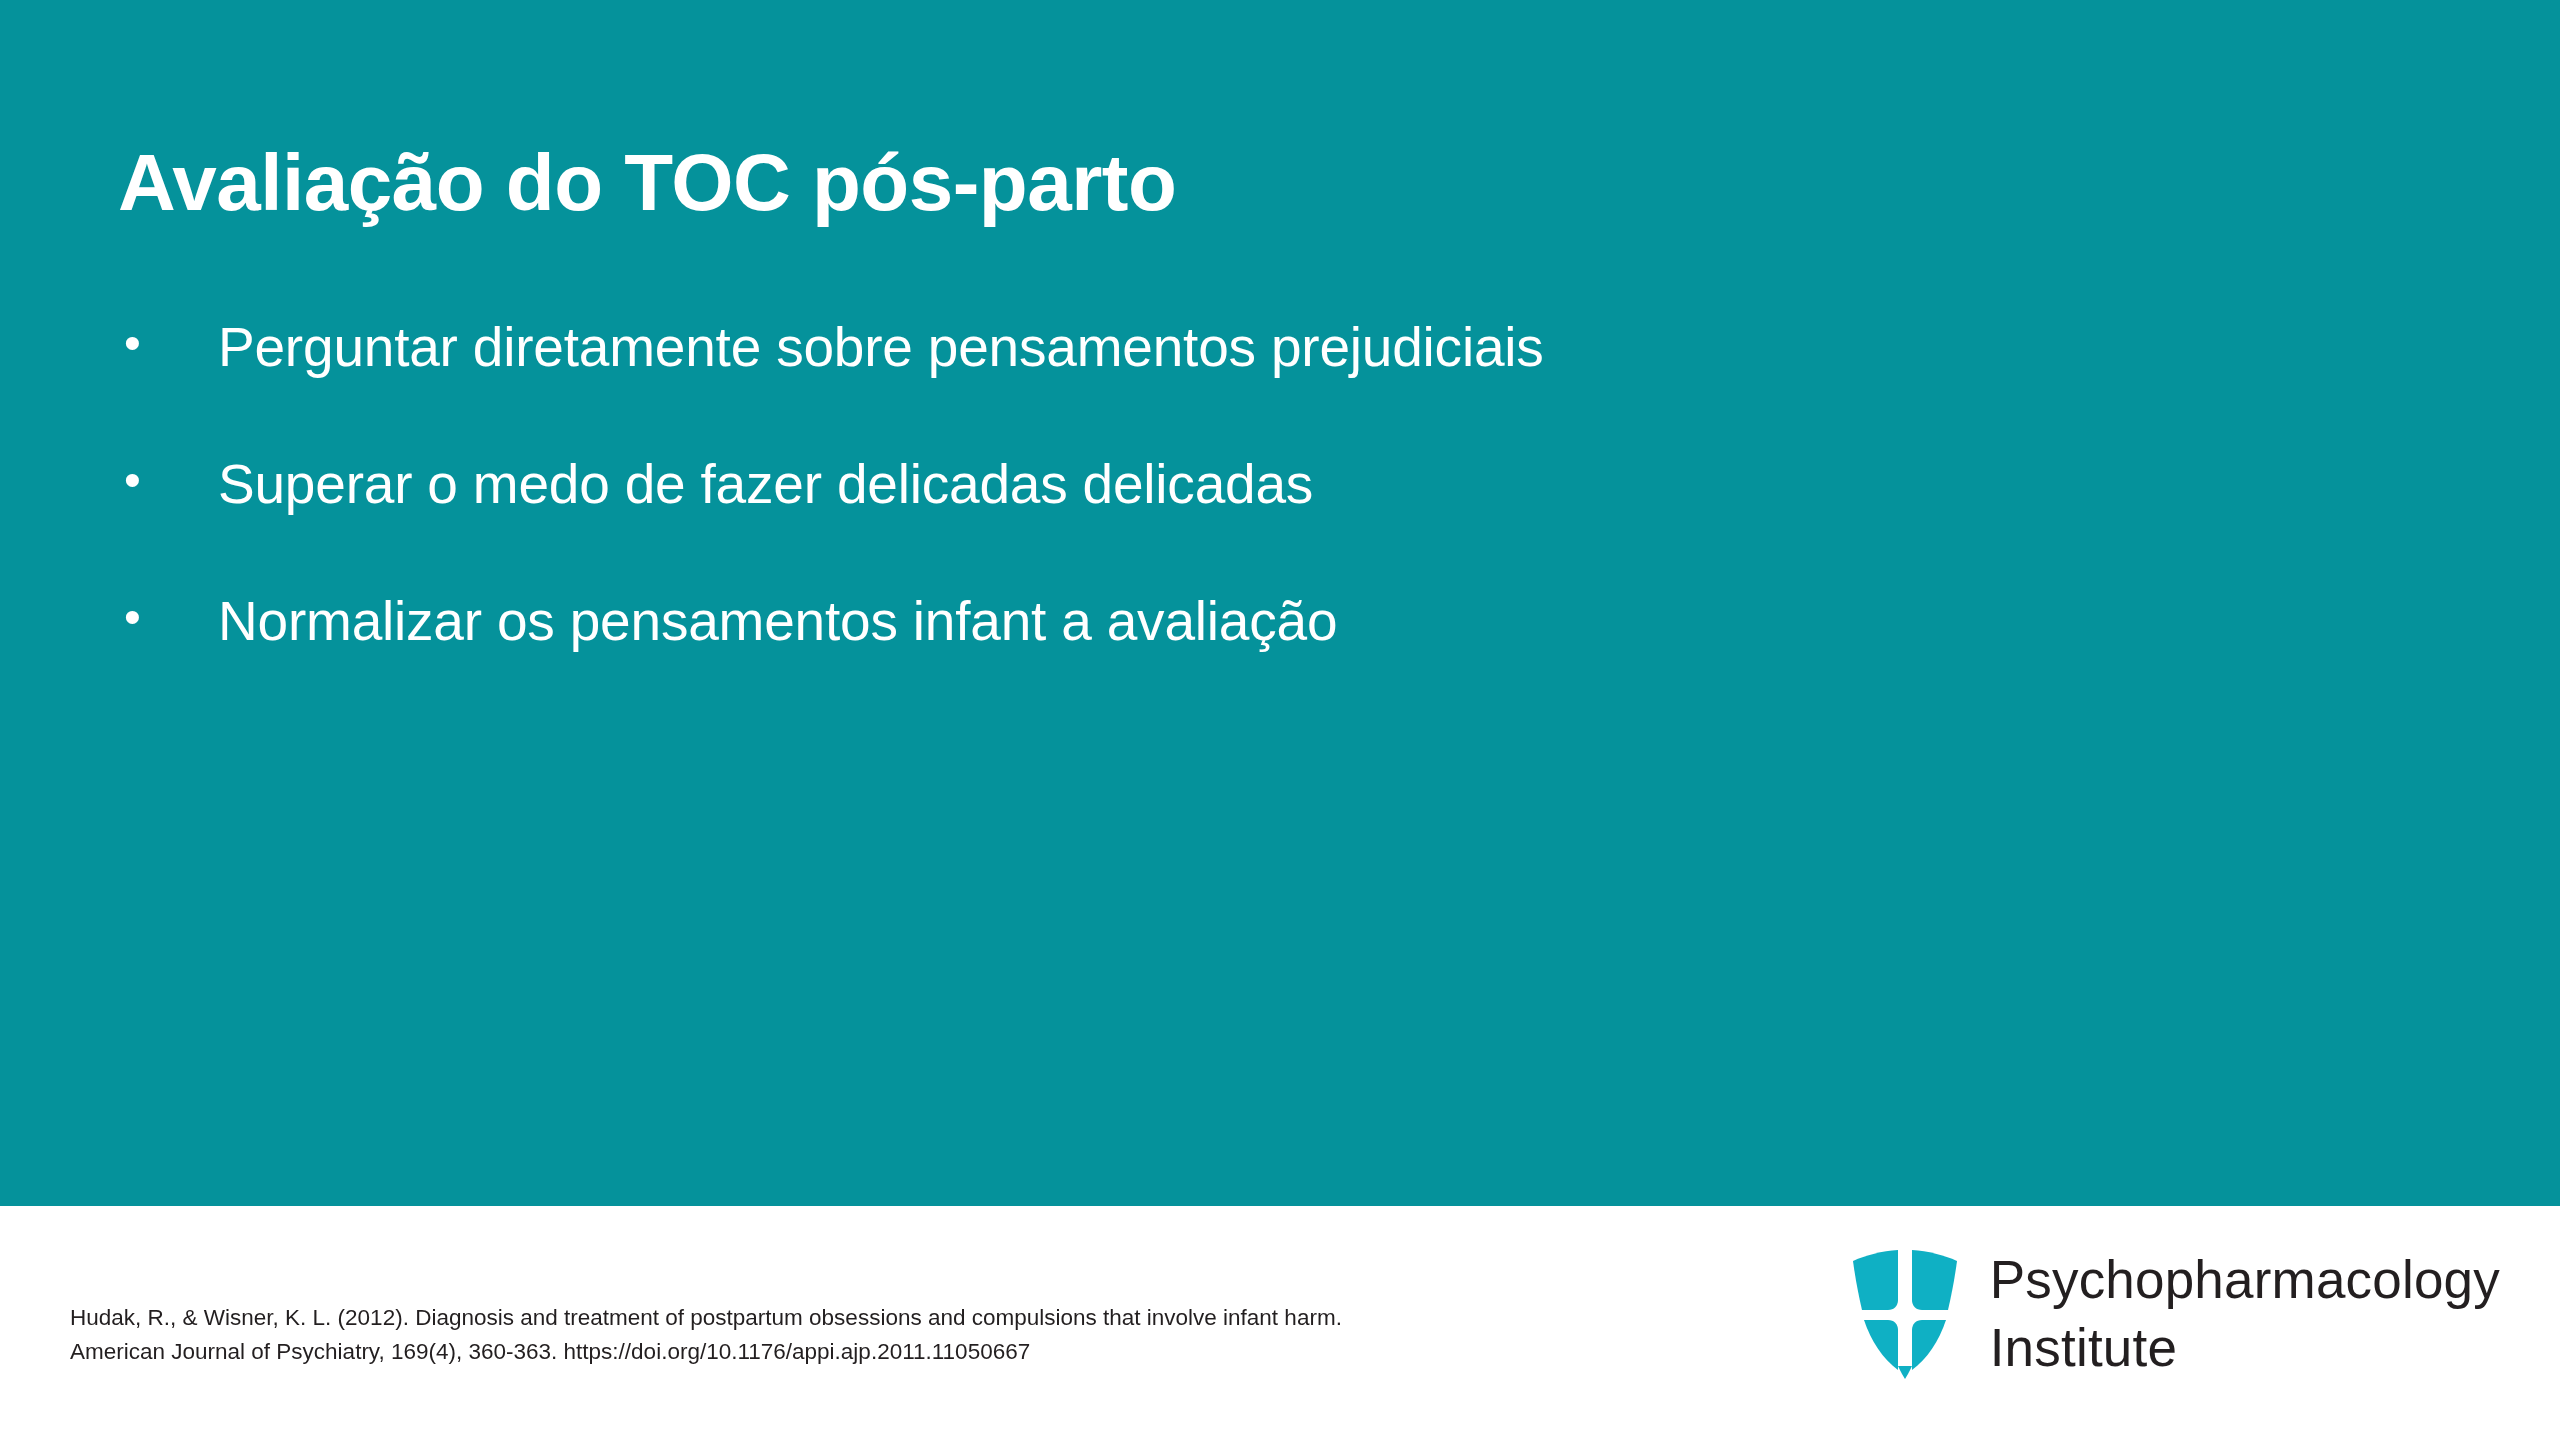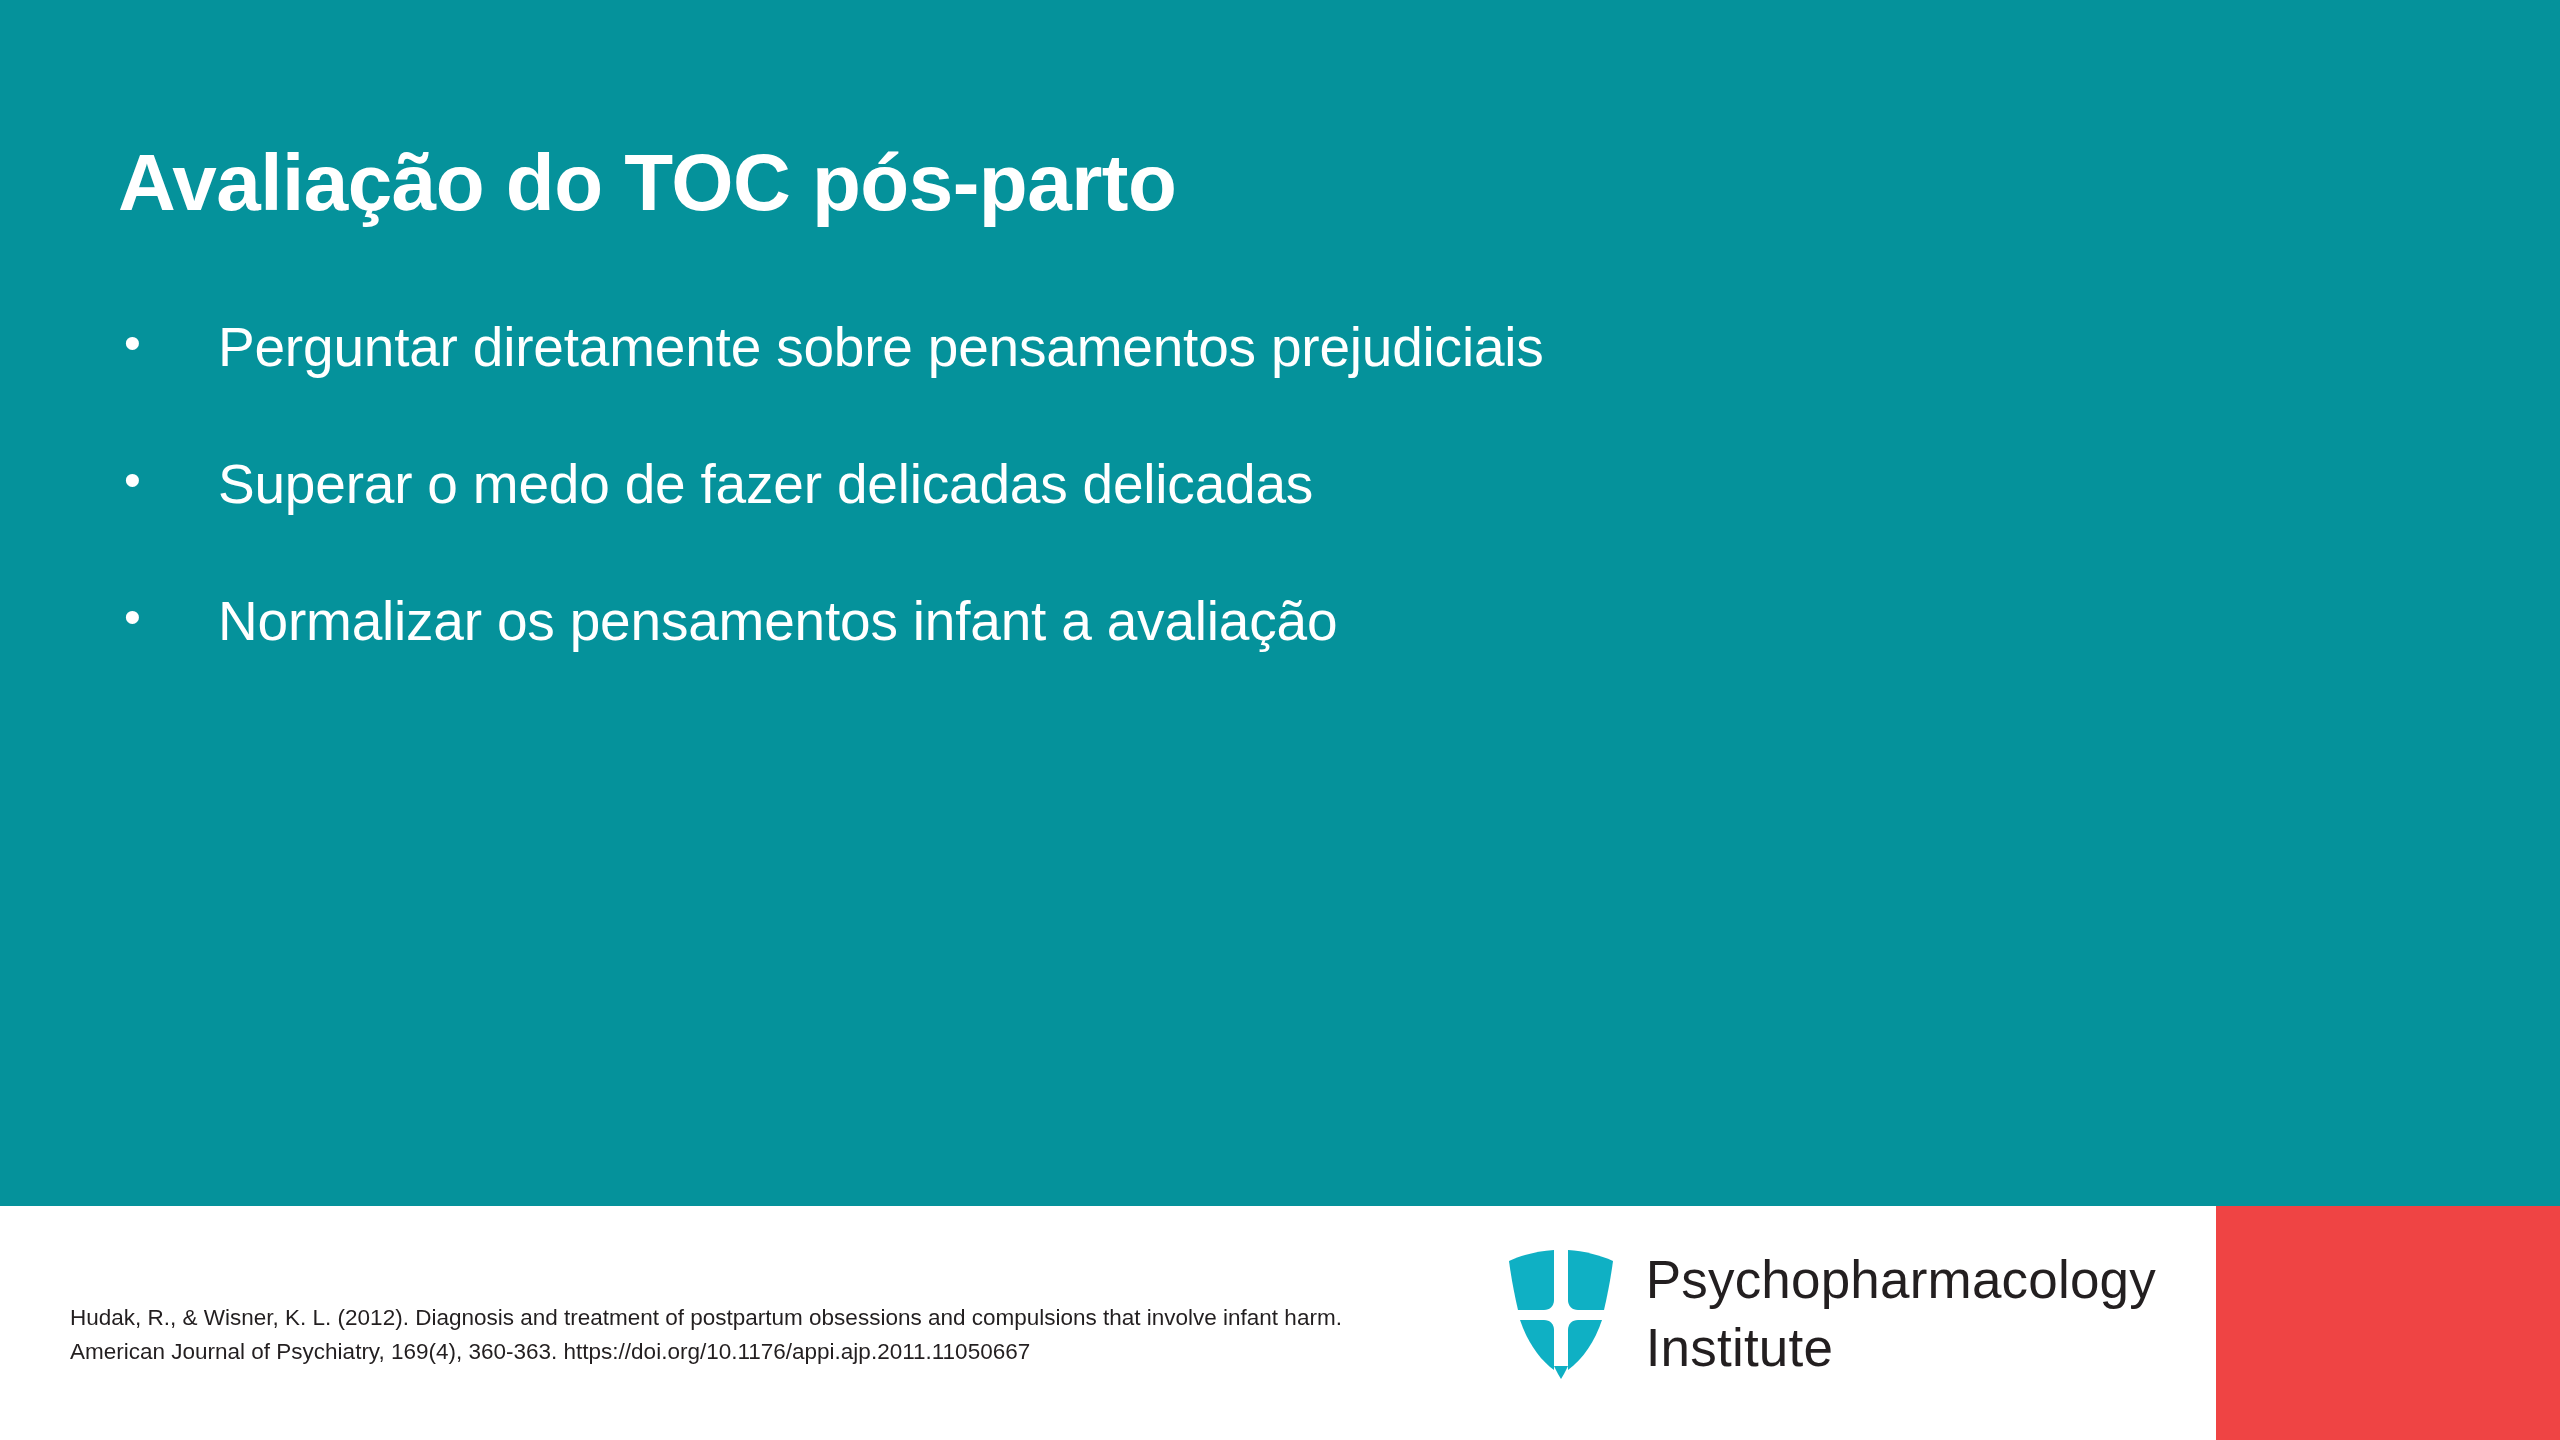--- a/index.html
+++ b/index.html
@@ -11,21 +11,21 @@
   body {
     font-family: "Liberation Sans", sans-serif;
     -webkit-font-smoothing: antialiased;
   }
 
   .slide {
     position: relative;
     width: 2560px;
     height: 1440px;
     overflow: hidden;
-    background: #ef4444;
+    background: #a3a3a3;
   }
 
   
   .slide-body {
     position: absolute;
     left: 0;
     top: 0;
     width: 2560px;
     height: 1206px;
     background: #05929b;
@@ -77,21 +77,21 @@
     letter-spacing: -0.2px;
     white-space: nowrap;
     margin-left: 24px;
   }
 
   
   .slide-footer {
     position: absolute;
     left: 0;
     top: 1206px;
-    width: 2216px;
+    width: 2560px;
     height: 234px;
     background: #ffffff;
   }
 
   .citation {
     position: absolute;
     left: 70px;
     top: 72px;
     width: 1350px;
     color: #231f20;

